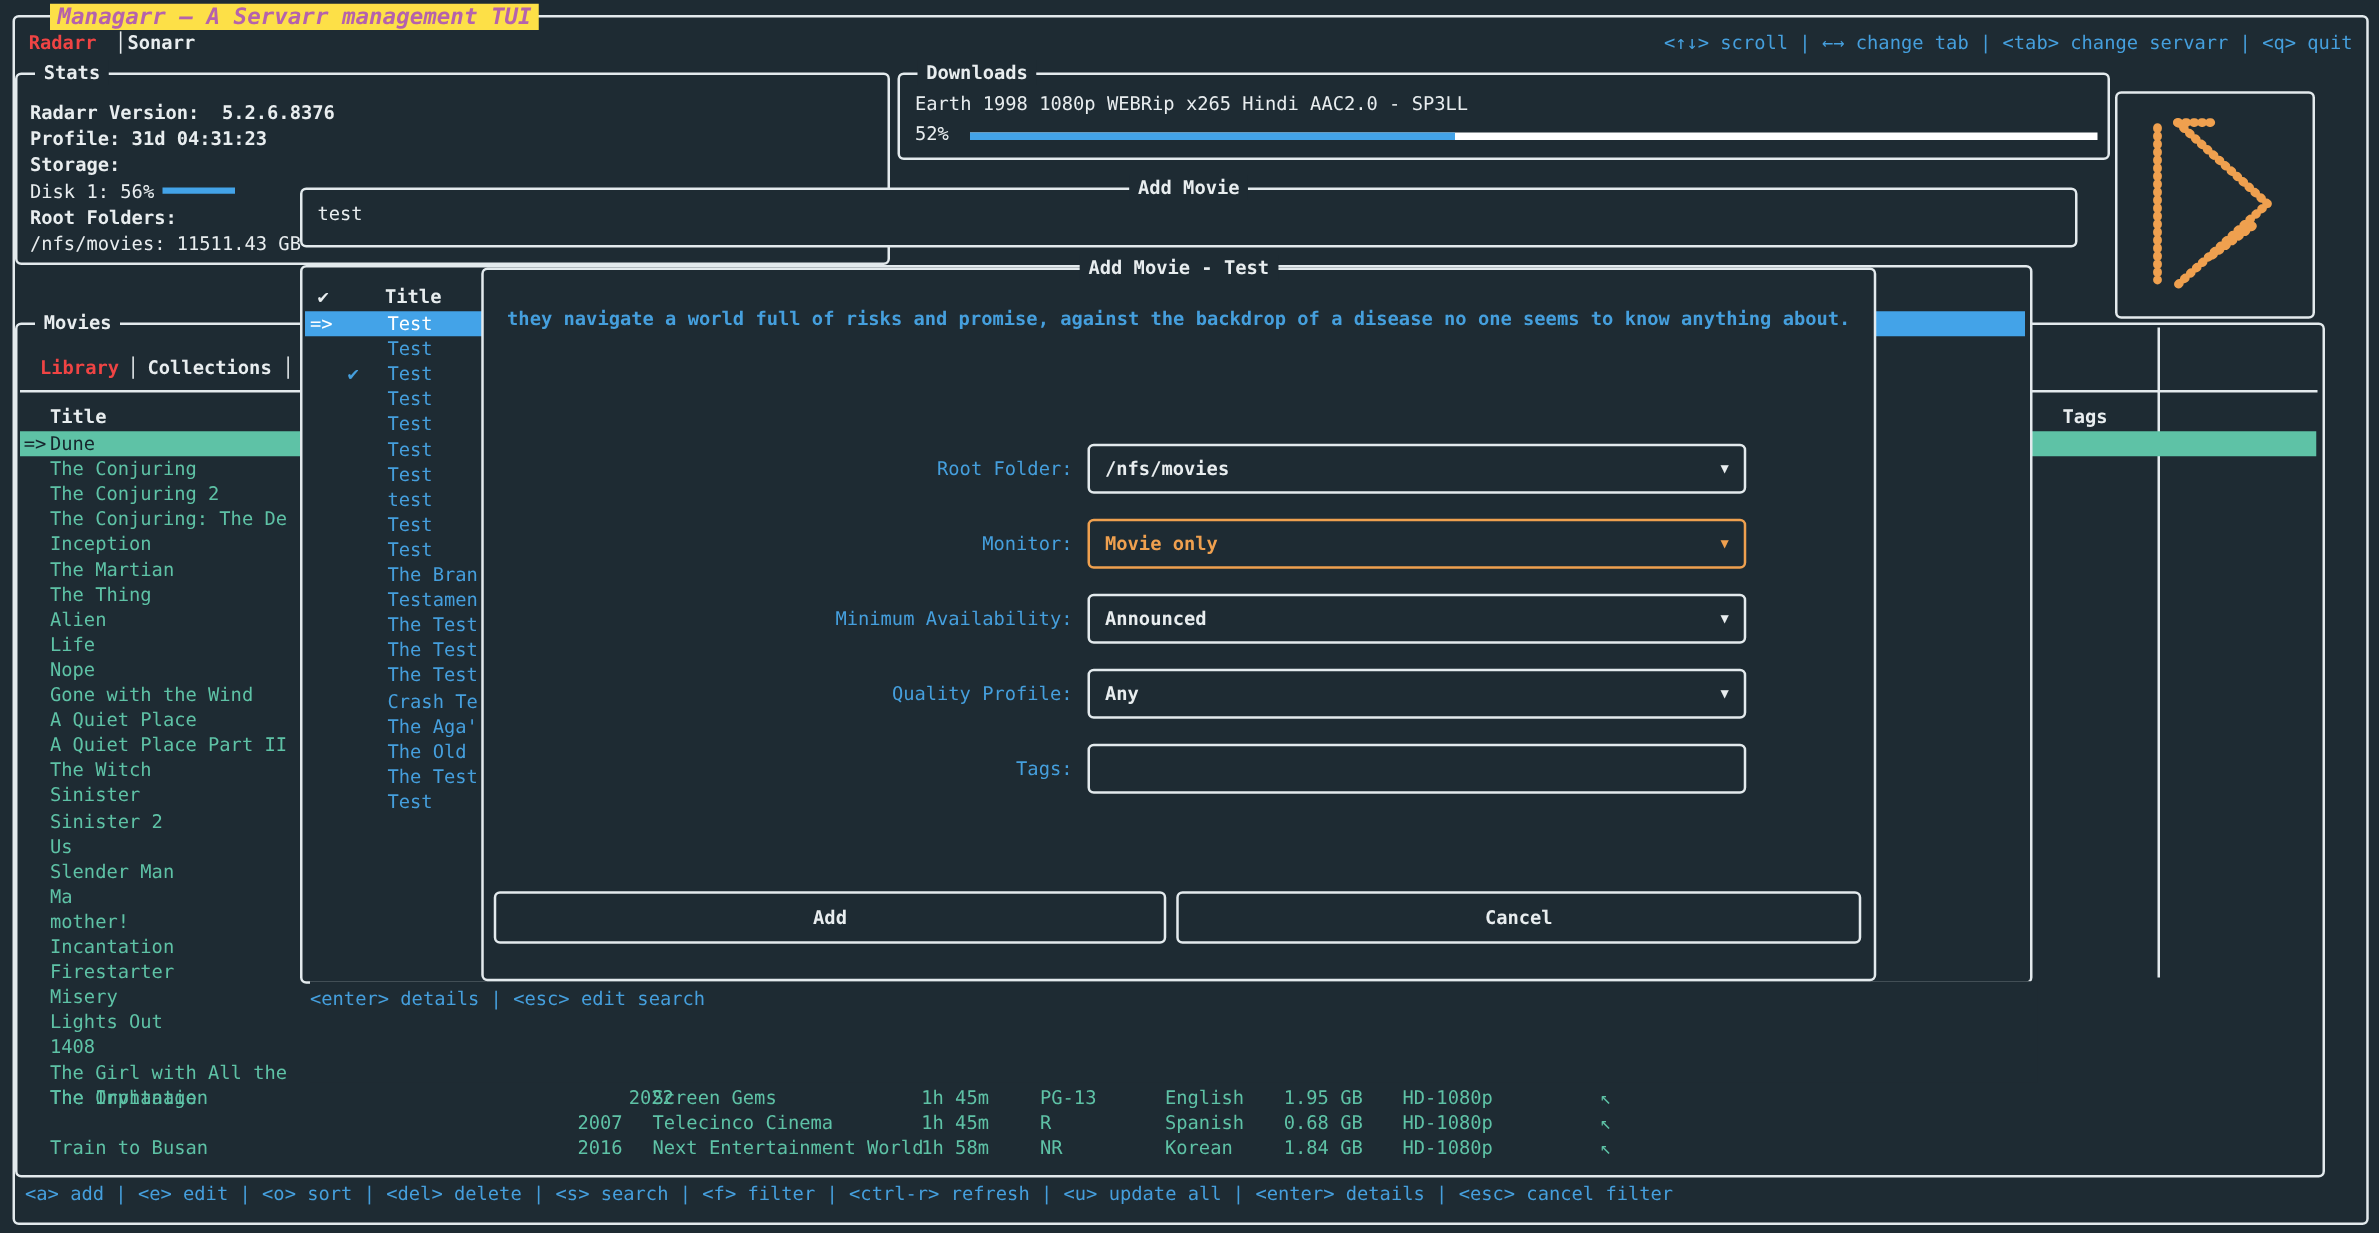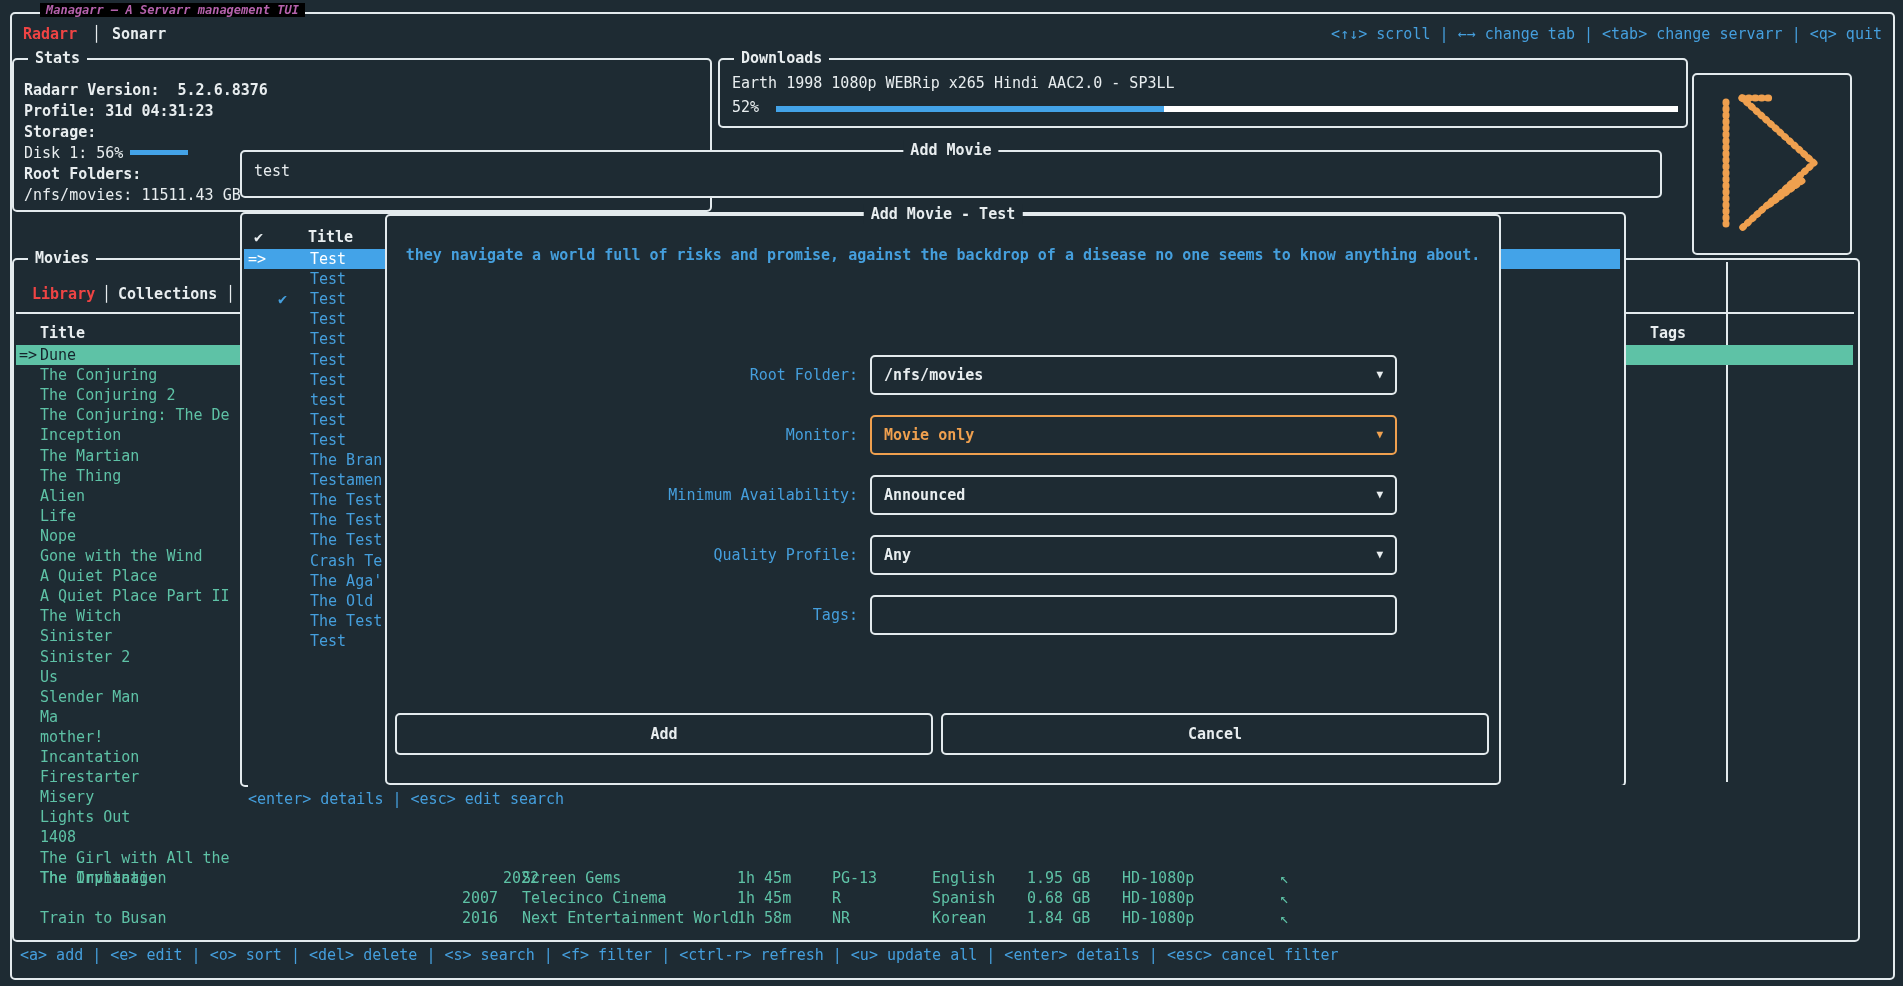--- a/index.html
+++ b/index.html
@@ -34,25 +34,25 @@
   .field-box .dd{position:absolute;right:12px;top:0;font-size:11px;line-height:36px}
   .field-box.focus{border-color:#efa04f;color:#efa04f}
   .btn{position:absolute;height:42px;border:2px solid #e3eaed;border-radius:5px;line-height:38px;
        text-align:center;font-weight:bold;box-sizing:border-box;cursor:pointer}
   .helpline{position:absolute;white-space:pre;color:#459fdd}
 </style>
 </head>
 <body>
 
 <div class="panel" style="left:10px;top:12px;width:1881px;height:964px"></div>
-<div class="abs magenta b i" style="left:40px;top:3px;background:#000000;padding:0 6px;font-size:12px">Managarr — A Servarr management TUI</div>
+<div class="abs magenta b i" style="left:40px;top:3px;background:#fde047;padding:0 6px;font-size:18px">Managarr — A Servarr management TUI</div>
 
 <div class="abs orange b" style="left:23px;top:25px">Radarr</div>
 <div class="abs" style="left:92px;top:25px">│</div>
-<div class="abs b" style="left:112px;top:25px">Sonarr</div>
+<div class="abs b" style="left:102px;top:25px">Sonarr</div>
 <div class="helpline" style="right:21px;top:25px">&lt;↑↓&gt; scroll | ←→ change tab | &lt;tab&gt; change servarr | &lt;q&gt; quit</div>
 
 <div class="panel" style="left:12px;top:58px;width:696px;height:150px">
   <div class="ptitle">Stats</div>
   <div class="sline b" style="top:20px">Radarr Version:  5.2.6.8376</div>
   <div class="sline b" style="top:41px">Profile: 31d 04:31:23</div>
   <div class="sline b" style="top:62px">Storage:</div>
   <div class="sline" style="top:83px">Disk 1: 56%</div>
   <div class="abs" style="left:116px;top:90px;width:58px;height:5px;background:#43a3e8"></div>
   <div class="sline b" style="top:104px">Root Folders:</div>

